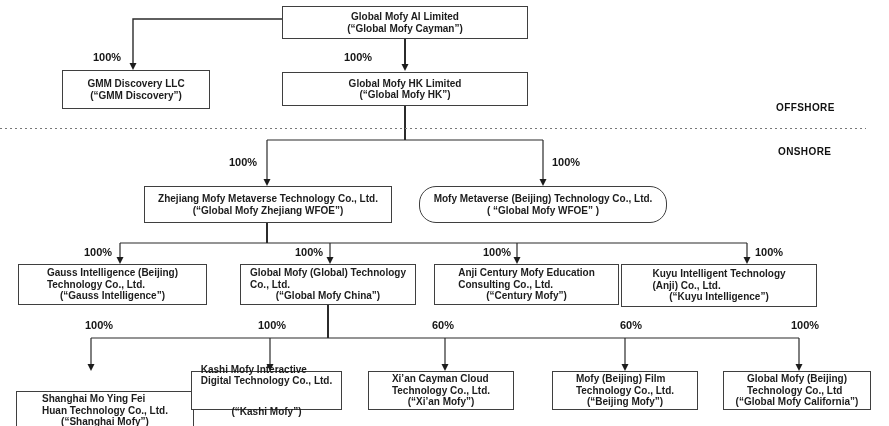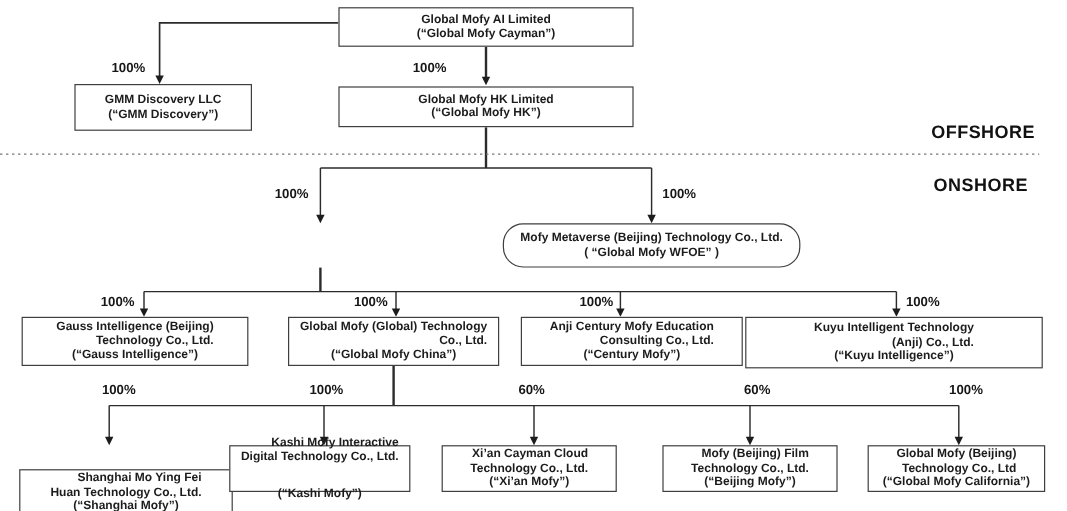--- a/index.html
+++ b/index.html
@@ -11,52 +11,52 @@
     overflow:hidden;
   }
   svg.wires{position:absolute;left:0;top:0;width:889px;height:426px;}
   .node{
     position:absolute;
     box-sizing:border-box;
     border:1px solid #3f3f3f;
     background:#ffffff;
     display:flex;flex-direction:column;
     align-items:center;justify-content:center;
-    text-align:right;
+    text-align:left;
     font-weight:bold;color:#1c1c1c;
     font-size:10px;line-height:11.5px;
     padding:2px 3px;
   }
   .node .nm,.node .al{white-space:pre-line;display:block;}
   .pct{
     position:absolute;
     transform:translate(-50%,-50%);
     font-weight:bold;color:#161616;
     font-size:11px;line-height:12px;
     white-space:nowrap;
   }
   .zone{
     position:absolute;
     font-weight:bold;color:#111;
-    font-size:15px;letter-spacing:.4px;
+    font-size:10px;letter-spacing:.4px;
     white-space:nowrap;
   }
   #zone-offshore{left:776px;top:102px;}
   #zone-onshore{left:778px;top:146px;}
 
   
   #n-cayman{left:282px;top:6px;width:246px;height:33px;}
   #n-gmm{left:62px;top:70px;width:148px;height:39px;}
   #n-hk{left:282px;top:72px;width:246px;height:34px;}
   #n-zhejiang{left:144px;top:186px;width:248px;height:37px;}
   #n-bjwfoe{left:419px;top:186px;width:248px;height:37px;border-radius:17px;}
   #n-gauss{left:18px;top:264px;width:189px;height:41px;}
   #n-china{left:240px;top:264px;width:176px;height:41px;}
   #n-century{left:434px;top:264px;width:185px;height:41px;}
-  #n-kuyu{left:621px;top:264px;width:248px;height:43px;}
+  #n-kuyu{left:621px;top:264px;width:196px;height:43px;}
   #n-shanghai{left:16px;top:371px;width:178px;height:39px;margin-top:20px;}
   #n-kashi{left:191px;top:371px;width:151px;height:39px;gap:19px;}
   #n-xian{left:368px;top:371px;width:146px;height:39px;}
   #n-bjfilm{left:552px;top:371px;width:146px;height:39px;}
   #n-california{left:723px;top:371px;width:148px;height:39px;}
 
   
   #p-gmm{left:107px;top:57px;}
   #p-hk{left:358px;top:57px;}
   #p-zhejiang{left:243px;top:162px;}
@@ -130,20 +130,24 @@
     <span class="al">(“Global Mofy Cayman”)</span>
   </div>
   <div class="node" id="n-gmm">
     <span class="nm">GMM Discovery LLC</span>
     <span class="al">(“GMM Discovery”)</span>
   </div>
   <div class="node" id="n-hk">
     <span class="nm">Global Mofy HK Limited</span>
     <span class="al">(“Global Mofy HK”)</span>
   </div>
+  <div class="node" id="n-zhejiang">
+    <span class="nm">Zhejiang Mofy Metaverse Technology Co., Ltd.</span>
+    <span class="al">(“Global Mofy Zhejiang WFOE”)</span>
+  </div>
   <div class="node" id="n-bjwfoe">
     <span class="nm">Mofy Metaverse (Beijing) Technology Co., Ltd.</span>
     <span class="al">( “Global Mofy WFOE” )</span>
   </div>
   <div class="node" id="n-gauss">
     <span class="nm">Gauss Intelligence (Beijing)
 Technology Co., Ltd.</span>
     <span class="al">(“Gauss Intelligence”)</span>
   </div>
   <div class="node" id="n-china">

